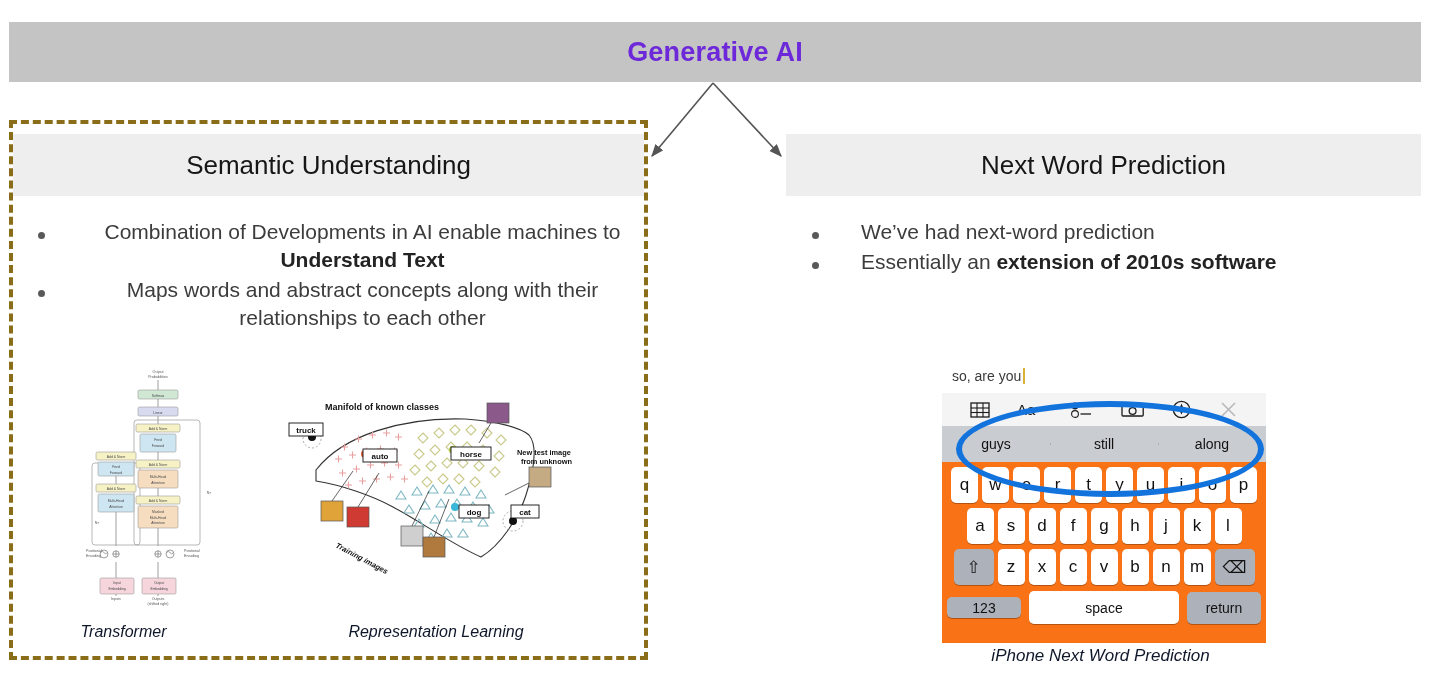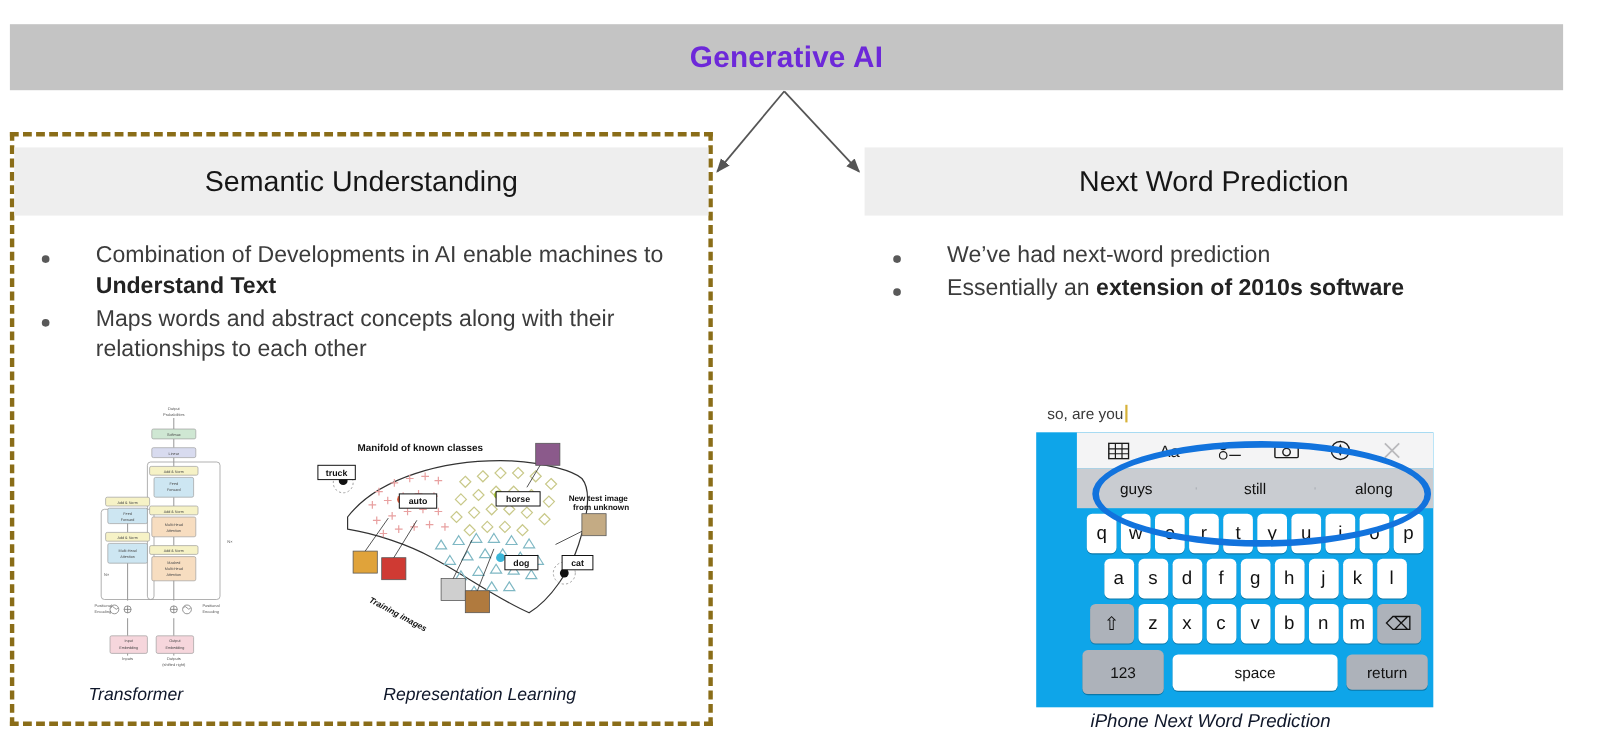--- a/index.html
+++ b/index.html
@@ -38,21 +38,21 @@
     display:flex;align-items:center;justify-content:center;
   }
   .col-header .hdr-text{font-size:26px;color:#161616;}
   #left-header{left:13px;top:134px;width:631px;}
   #right-header{left:786px;top:134px;width:635px;}
 
   
   .bullets{position:absolute;}
   #left-bullets{left:38px;top:218px;width:600px;}
   #right-bullets{left:812px;top:218px;width:605px;}
-  .bullet-row{display:flex;align-items:flex-start;margin-bottom:2px;}
+  .bullet-row{display:flex;align-items:flex-start;margin-bottom:2px;text-align:center;}
   .bullet-dot{
     flex:0 0 auto;width:7px;height:7px;border-radius:50%;
     background:#595959;margin-top:14px;margin-right:0;
   }
   .bullet-text{
     margin-left:42px;font-size:21px;line-height:28px;color:#3c3c3c;
   }
   .bullet-text b{color:#232323;font-weight:bold;}
 
   
@@ -75,21 +75,21 @@
   #iphone-typed{
     position:absolute;left:10px;top:0px;height:22px;
     display:flex;align-items:center;
     font-size:14px;color:#3a3a3a;
   }
   #iphone-caret{
     display:inline-block;width:2px;height:16px;background:#d7b23a;margin-left:2px;
   }
   #iphone-body{
     position:absolute;left:0;top:28px;width:324px;height:250px;
-    background:#0ea5e9;overflow:hidden;padding-left:37px;
+    background:#f97316;overflow:hidden;
   }
   #iphone-toolbar{
     height:33px;background:#f4f4f5;
     display:flex;align-items:center;justify-content:space-around;
     padding:0 14px;box-sizing:border-box;
   }
   #iphone-toolbar .tb-icon{display:flex;align-items:center;justify-content:center;}
   #predict-bar{
     height:36px;background:#c9ccd1;display:flex;align-items:center;
     position:relative;
@@ -112,21 +112,21 @@
     box-shadow:0 1px 0 rgba(0,0,0,.28);
     font-size:17px;color:#111;
     display:flex;align-items:center;justify-content:center;
     width:27px;height:36px;margin:0 2px;
   }
   .key.dark{background:#adb2ba;}
   #kb-row1{padding:0 2px;}
   #kb-row2{padding:0 2px;}
   #kb-row3{padding:0 2px;}
   .key.wide{width:40px;}
-  .key.num{width:74px;height:40px;font-size:14px;}
+  .key.num{width:74px;height:21px;font-size:14px;}
   .key.space{width:150px;height:33px;font-size:14px;margin:0 6px;}
   .key.ret{width:74px;height:32px;font-size:14px;}
   #kb-row4{margin-top:6px;}
 </style>
 </head>
 <body>
 
 <div class="slide">
 
   <div id="title-bar">

